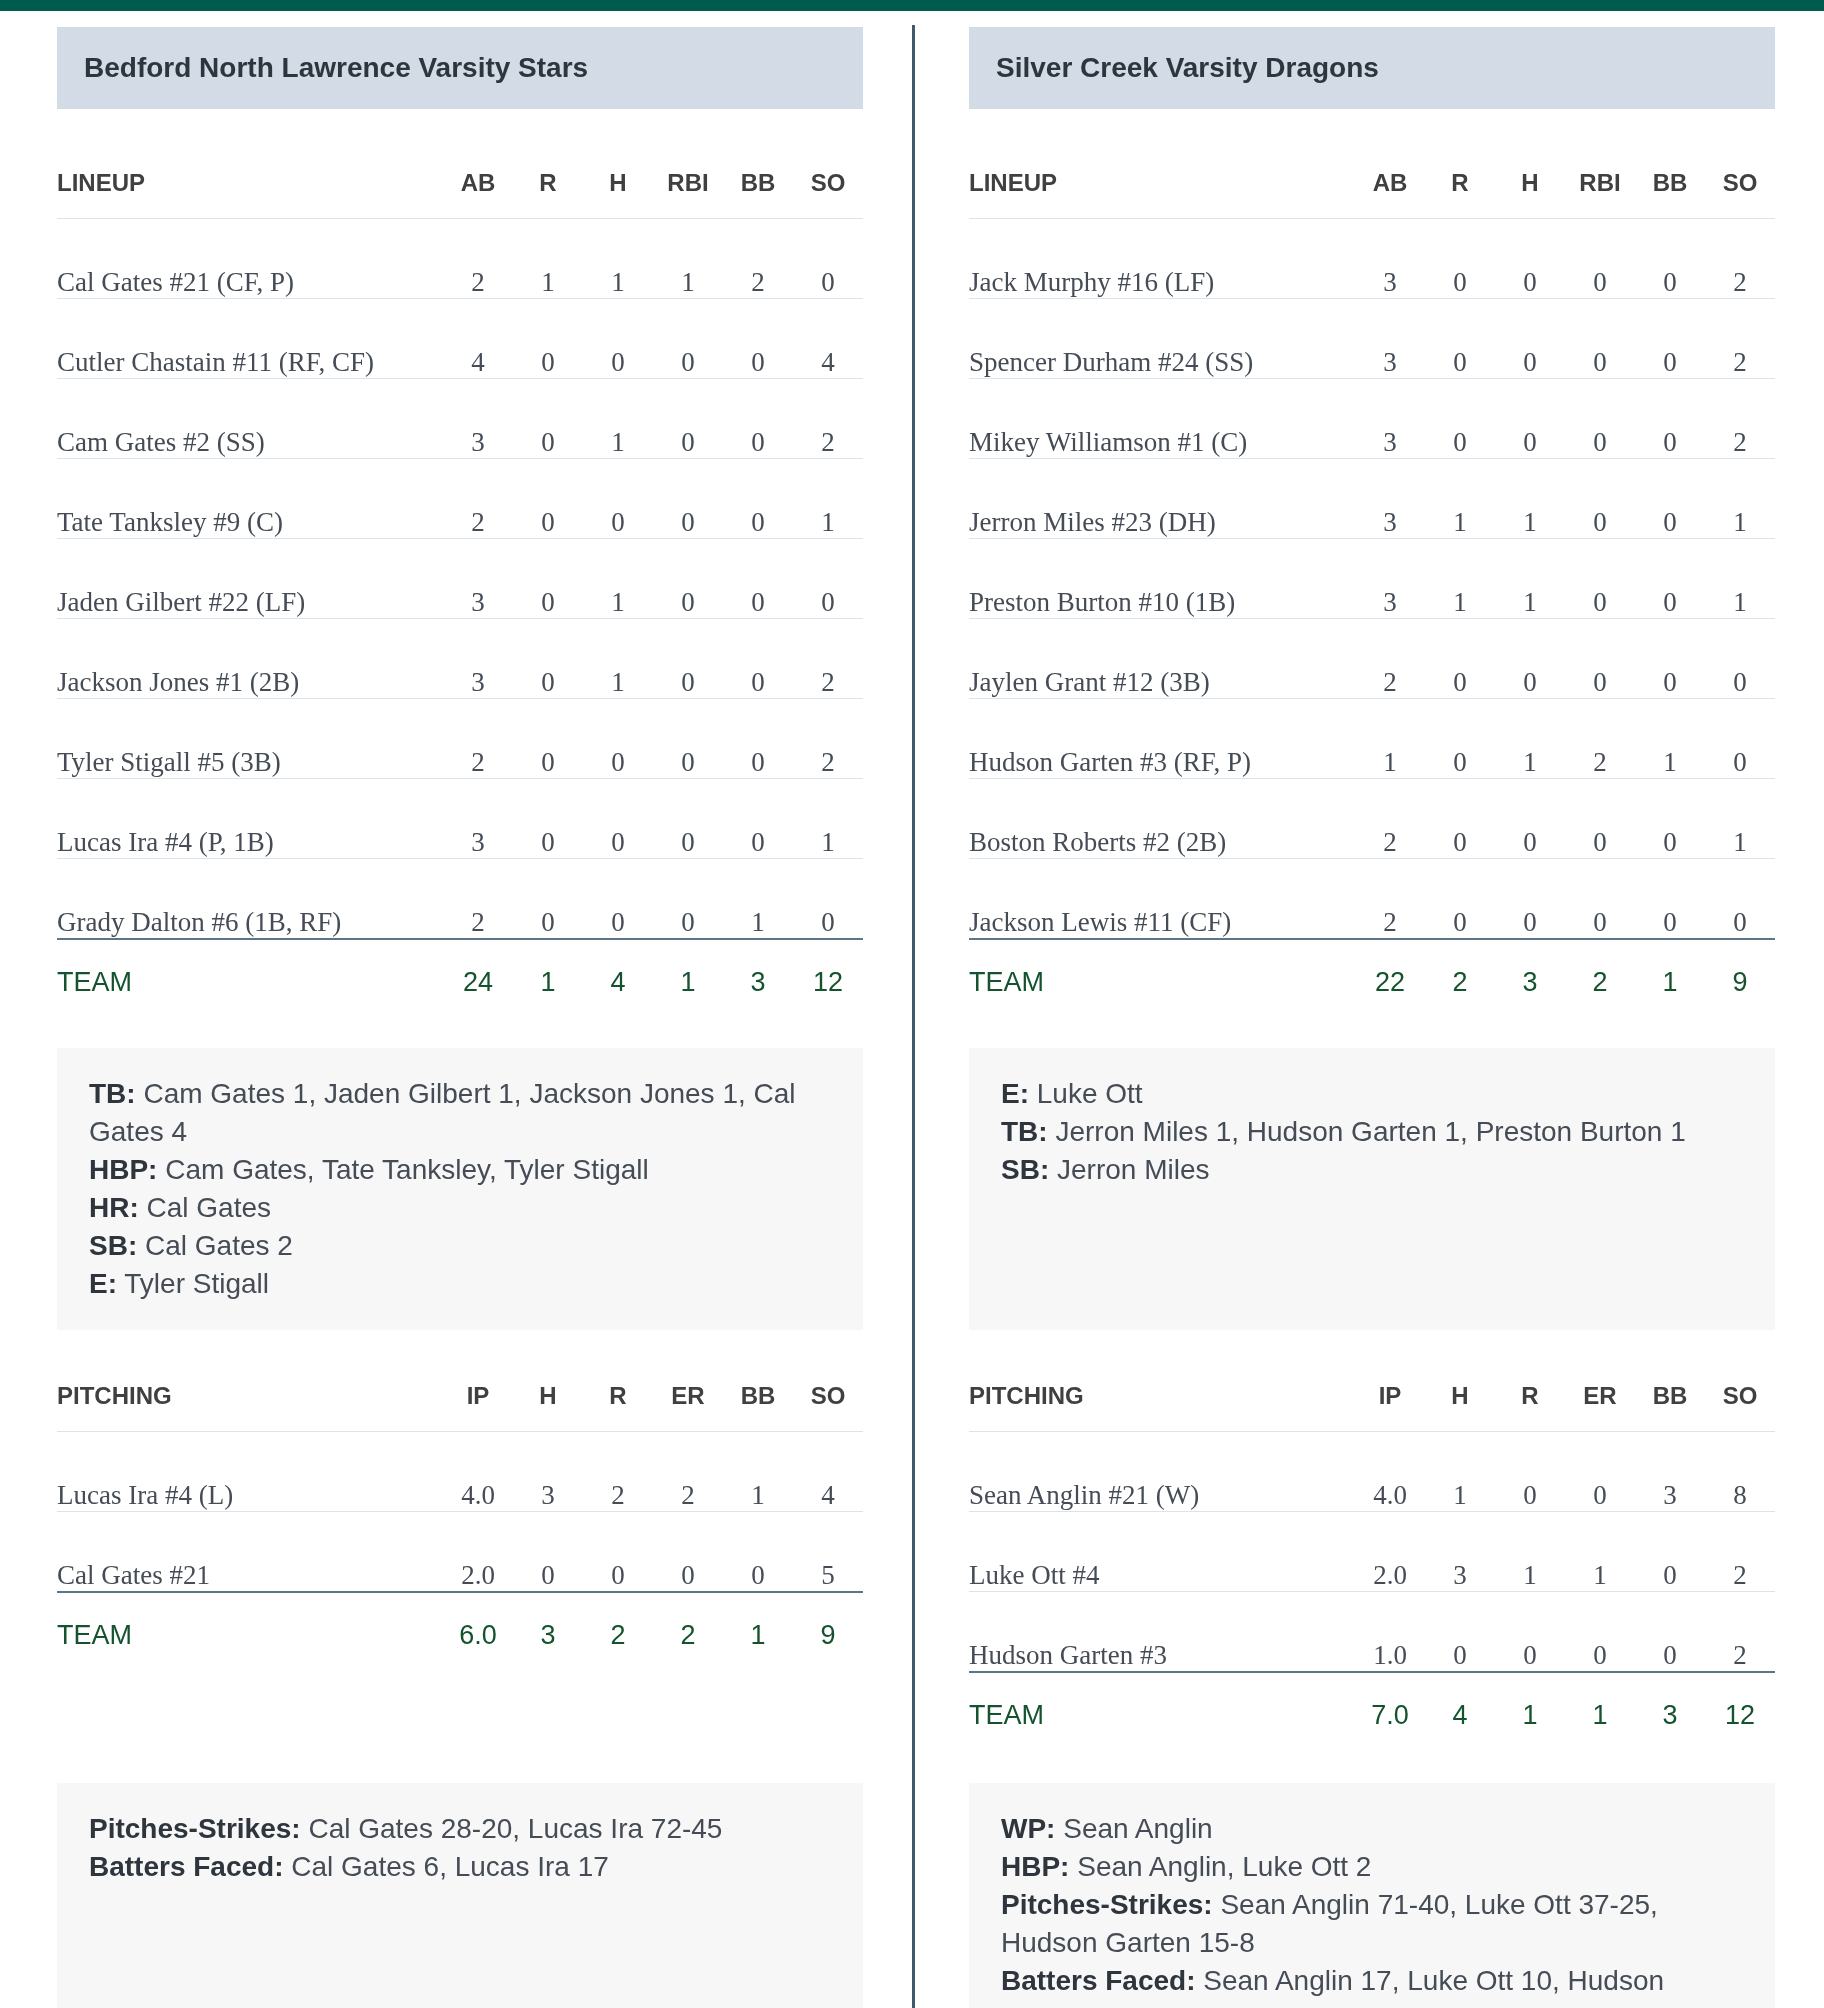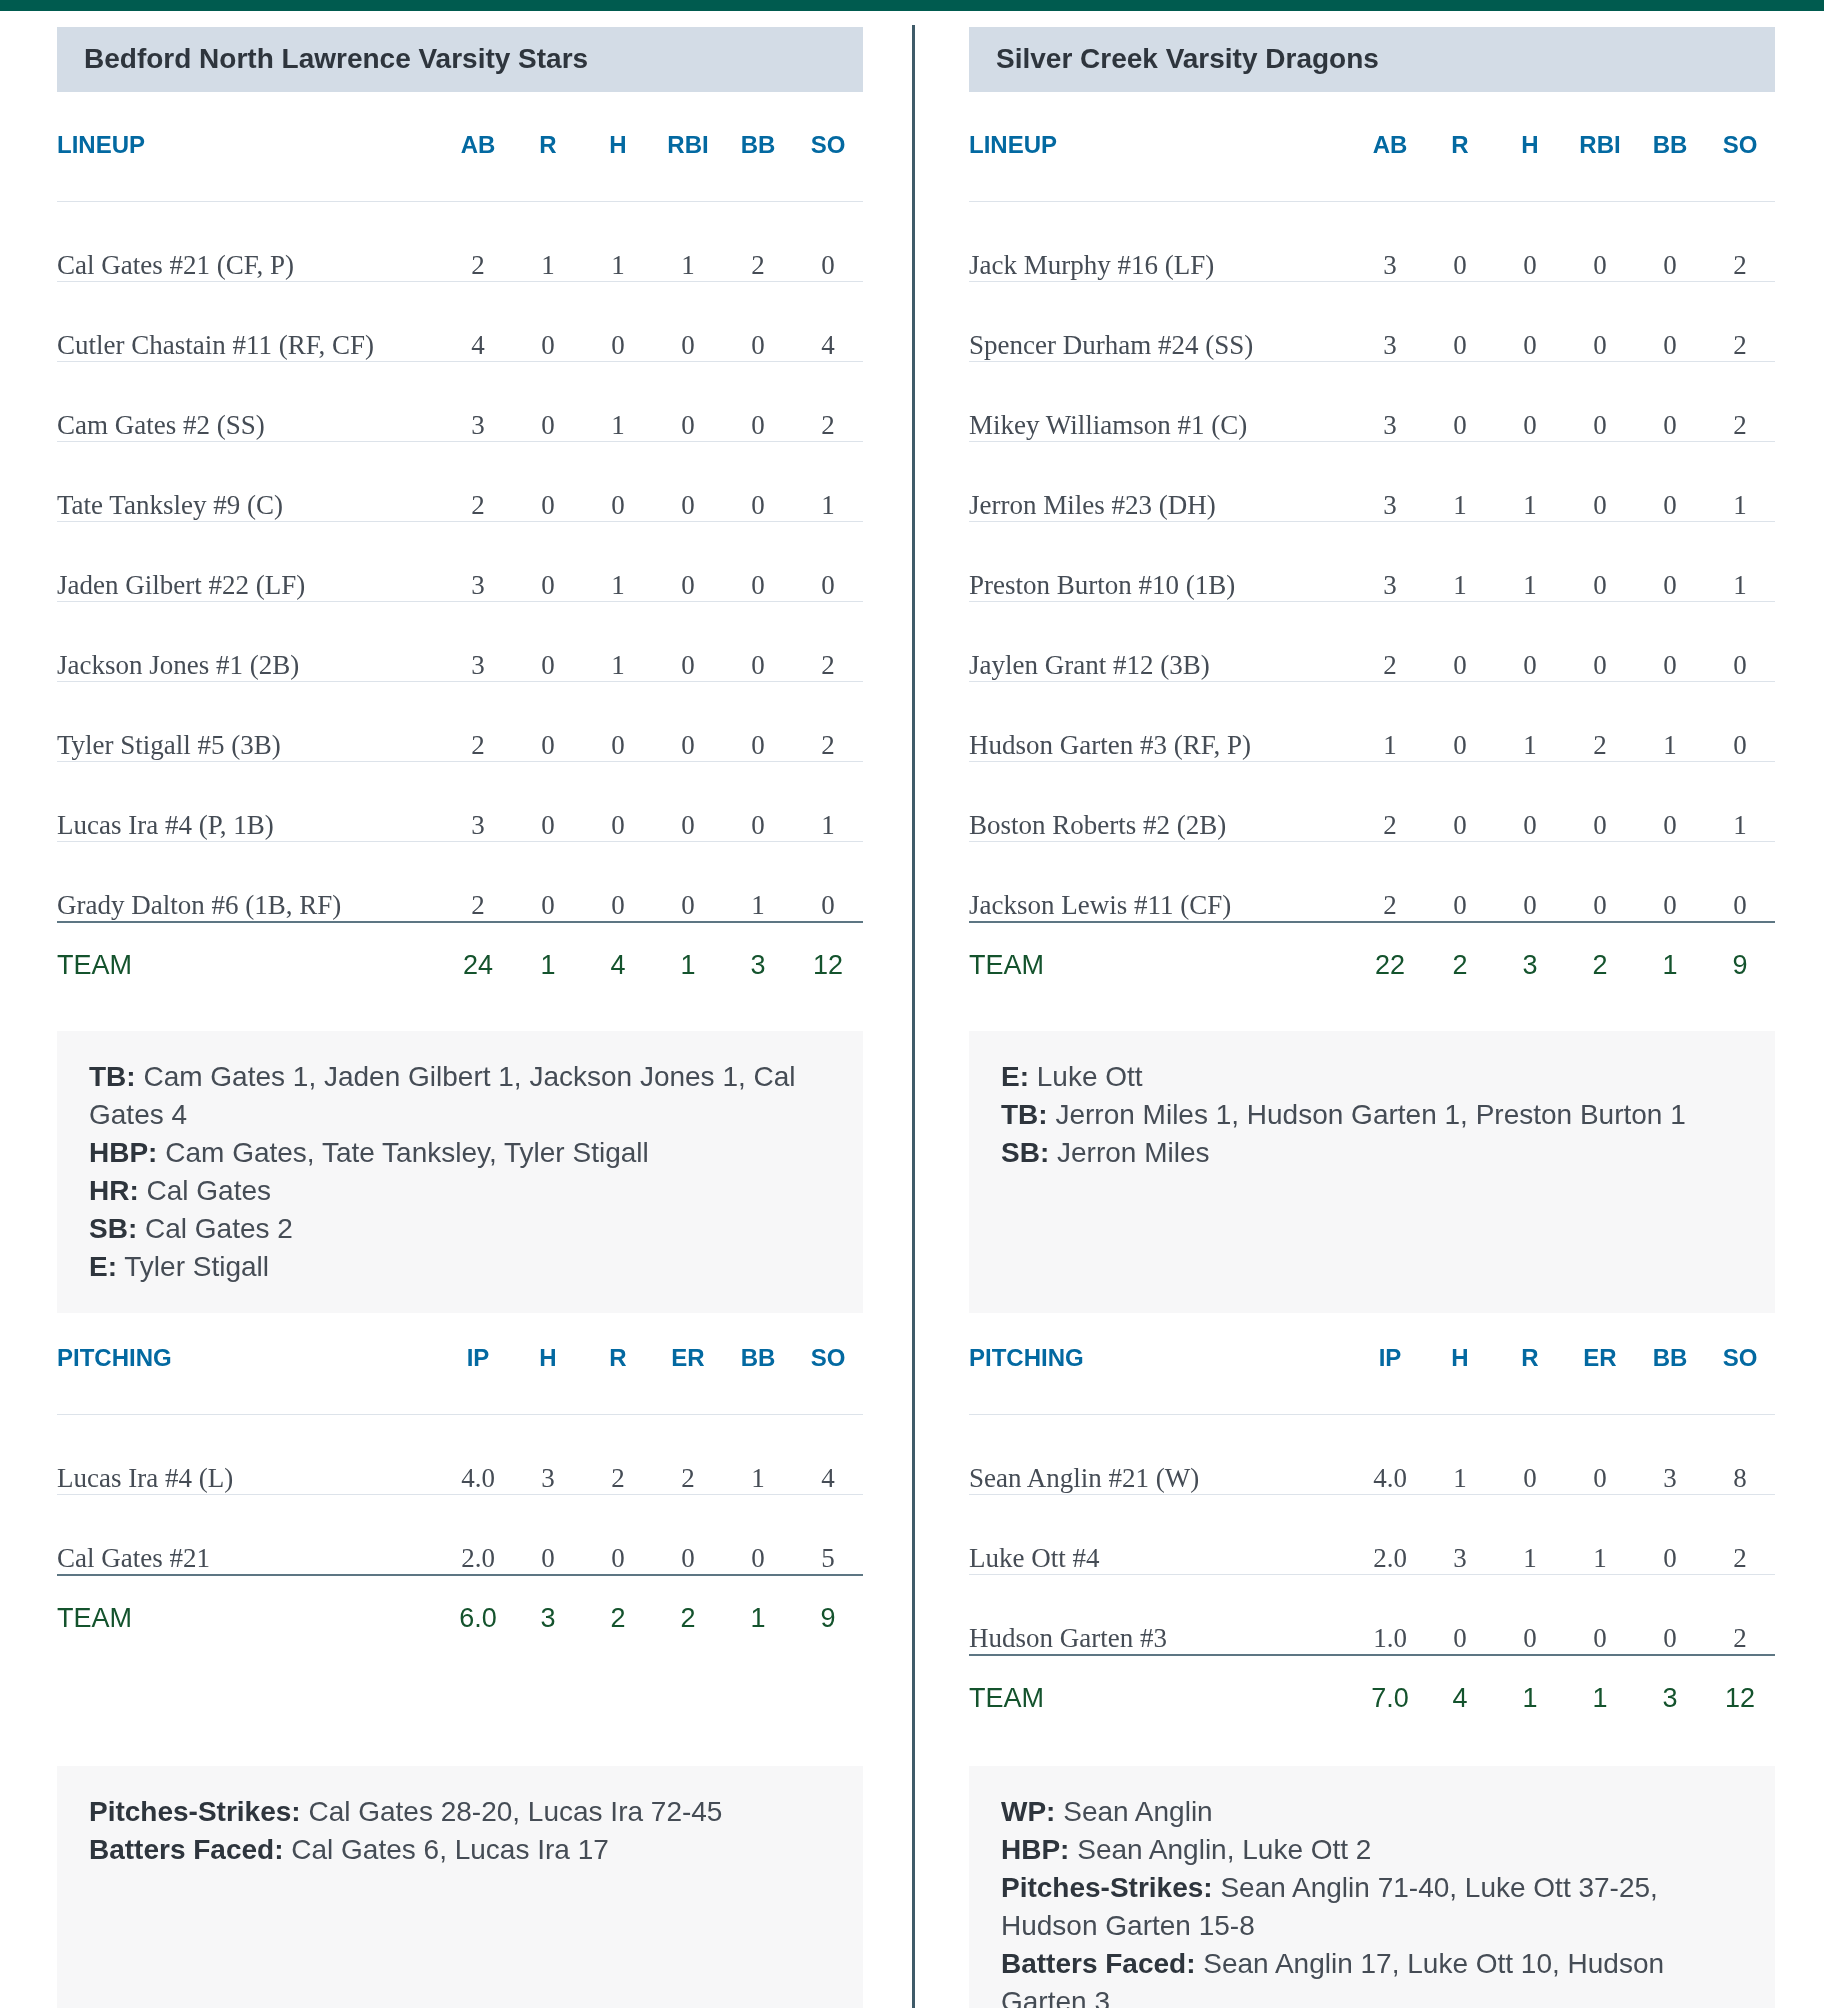--- a/index.html
+++ b/index.html
@@ -12,25 +12,25 @@
   .vdivider{position:absolute;left:912px;top:25px;height:1984px;width:2.7px;background:#3F5B69;}
   .grid{display:grid;grid-template-columns:912px 912px;}
   .cell{box-sizing:border-box;padding-left:57px;padding-right:49px;}
   .mt-header{margin-top:16px;}
   .mt-table{margin-top:39px;}
   .mt-batnotes{margin-top:23px;}
   .mt-pitch{margin-top:31px;}
   .mt-pitchnotes{margin-top:25px;}
 
   .team-header{
-    height:65px;background:#D3DCE6;display:flex;align-items:center;
+    height:82px;background:#D3DCE6;display:flex;align-items:center;
     padding-left:27px;font-size:28px;font-weight:bold;color:#2E353D;
   }
 
-  .thead{display:flex;align-items:flex-start;height:70px;font-size:24px;font-weight:bold;color:#0369a1;}
+  .thead{display:flex;align-items:center;height:70px;font-size:24px;font-weight:bold;color:#404040;}
   .row{display:flex;align-items:flex-end;height:79px;font-size:27px;border-top:1.8px solid #DDE3EA;font-family:Liberation Serif, serif;}
   .team-row{display:flex;align-items:center;height:85px;font-size:27px;font-weight:normal;color:#14532d;border-top:2.7px solid #5D7683;}
   .name-cell{flex:1;white-space:nowrap;overflow:hidden;}
   .stat-cell{width:70px;text-align:center;flex-shrink:0;}
 
   .notes{
     box-sizing:border-box;height:100%;background:#F7F7F8;
     padding:27px 32px;font-size:28px;line-height:38px;color:#454C55;
   }
   .notes .nline b{color:#2E353D;font-weight:bold;}

